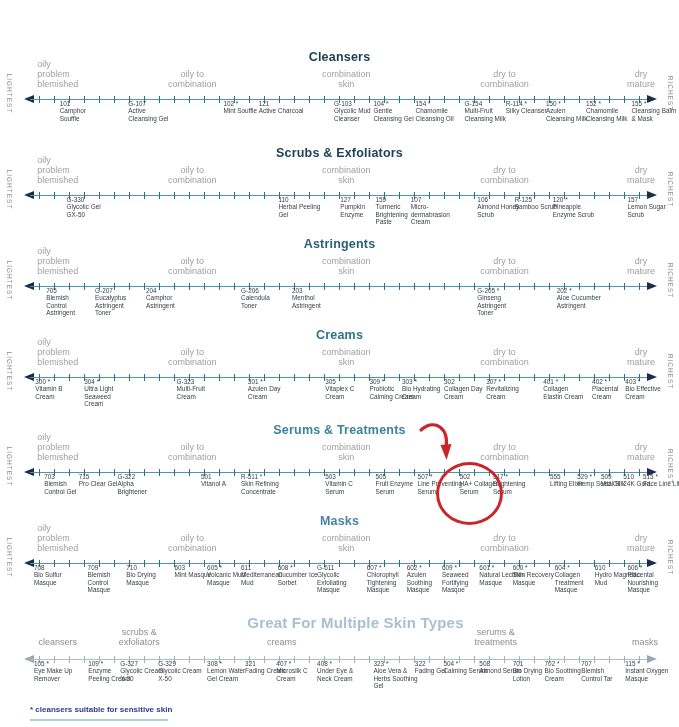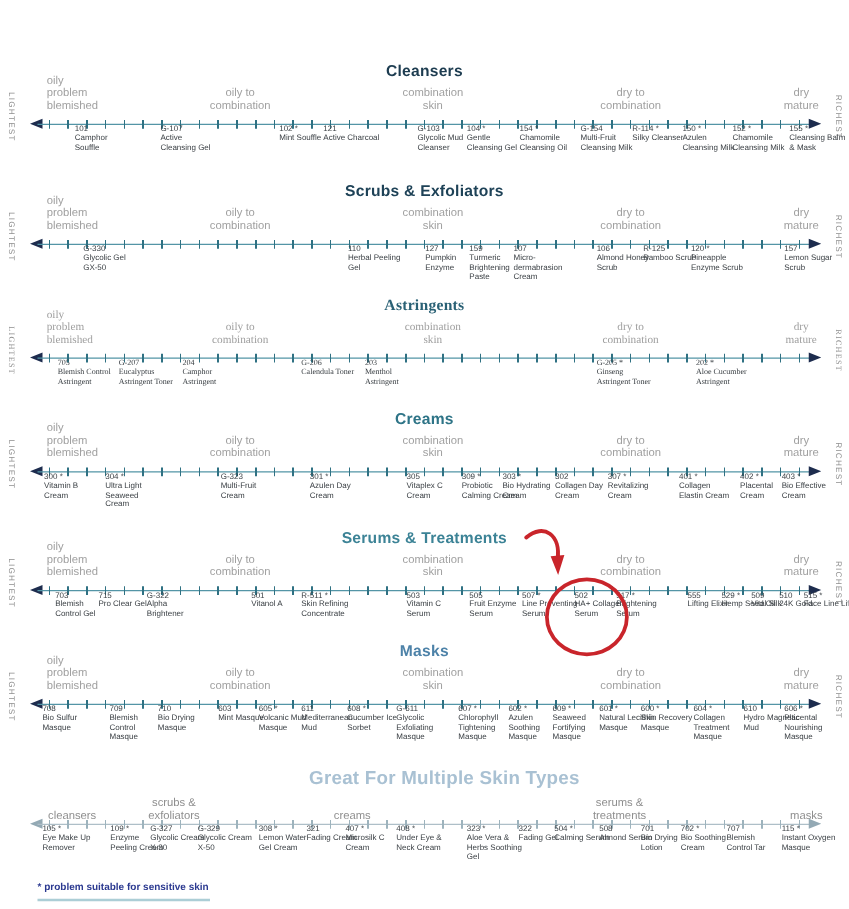--- a/index.html
+++ b/index.html
@@ -10,21 +10,21 @@
   section.row{position:absolute;left:0;width:100%;
       --line:#5395a6;--tick:#2f7183;--arrow:#1d2c4e;}
   section.row.light{--line:#aebfc8;--tick:#9db3bd;--arrow:#93a9b4;}
   .sec-h{position:absolute;top:2px;left:0;width:100%;text-align:center;
          font-size:12.5px;font-weight:bold;margin:0;letter-spacing:.2px;}
   .sub{position:absolute;top:19px;left:0;width:100%;text-align:center;
        font-size:9px;color:#b9cdd9;}
   .zone{position:absolute;bottom:52px;font-size:9px;line-height:1.1;color:#a0a0a0;
         white-space:pre-line;text-align:center;transform:translateX(-50%);}
   .zone.l{transform:none;text-align:left;}
-  .cat{position:absolute;bottom:50px;font-size:9px;line-height:1.1;color:#8e8e8e;
+  .cat{position:absolute;bottom:60px;font-size:9px;line-height:1.1;color:#8e8e8e;
        white-space:pre-line;text-align:center;transform:translateX(-50%);}
   .axis{position:absolute;left:27px;right:25px;top:47px;height:9px;}
   section.row.light .axis{top:43px;}
   .axis .line{position:absolute;left:3px;right:3px;top:3.6px;height:1.7px;background:var(--line);}
   .axis .ticks{position:absolute;left:12px;right:12px;top:1px;height:7px;
       background:repeating-linear-gradient(90deg,var(--tick) 0 1.2px,transparent 1.2px 15px);}
   .ah{position:absolute;width:0;height:0;top:0;
       border-top:4.5px solid transparent;border-bottom:4.5px solid transparent;}
   .ah.left{left:-3px;border-right:10px solid var(--arrow);}
   .ah.right{right:-3px;border-left:10px solid var(--arrow);}
@@ -168,21 +168,21 @@
         </div>
         <div class="product" style="left: 81.4%;">
           <div class="code">120 *</div>
           <div class="pname">Pineapple Enzyme Scrub</div>
         </div>
         <div class="product" style="left: 92.4%;">
           <div class="code">157</div>
           <div class="pname">Lemon Sugar Scrub</div>
         </div>
       </section>
-      <section class="row" style="top: 235px; height: 94px; font-family: Liberation Serif, serif;">
+      <section class="row" style="top: 235px; height: 94px;">
         <h2 class="sec-h" style="color: rgb(42, 97, 117);">Astringents</h2>
         <span class="zone l" style="left: 5.5%;">oily
 problem
 blemished</span>
         <span class="zone" style="left: 28.3%;">oily to
 combination</span>
         <span class="zone" style="left: 51%;">combination
 skin</span>
         <span class="zone" style="left: 74.3%;">dry to
 combination</span>
@@ -542,15 +542,15 @@
         <div class="product" style="left: 85.6%;">
           <div class="code">707</div>
           <div class="pname">Blemish Control Tar</div>
         </div>
         <div class="product" style="left: 92.1%;">
           <div class="code">115 *</div>
           <div class="pname">Instant Oxygen Masque</div>
         </div>
       </section>
     </div>
-  <div class="footnote">* problem suitable for sensitive skin</div>
+  <div class="footnote">* cleansers suitable for sensitive skin</div>
   <div class="footnote-line"></div>
 </div>
 
 </body></html>

